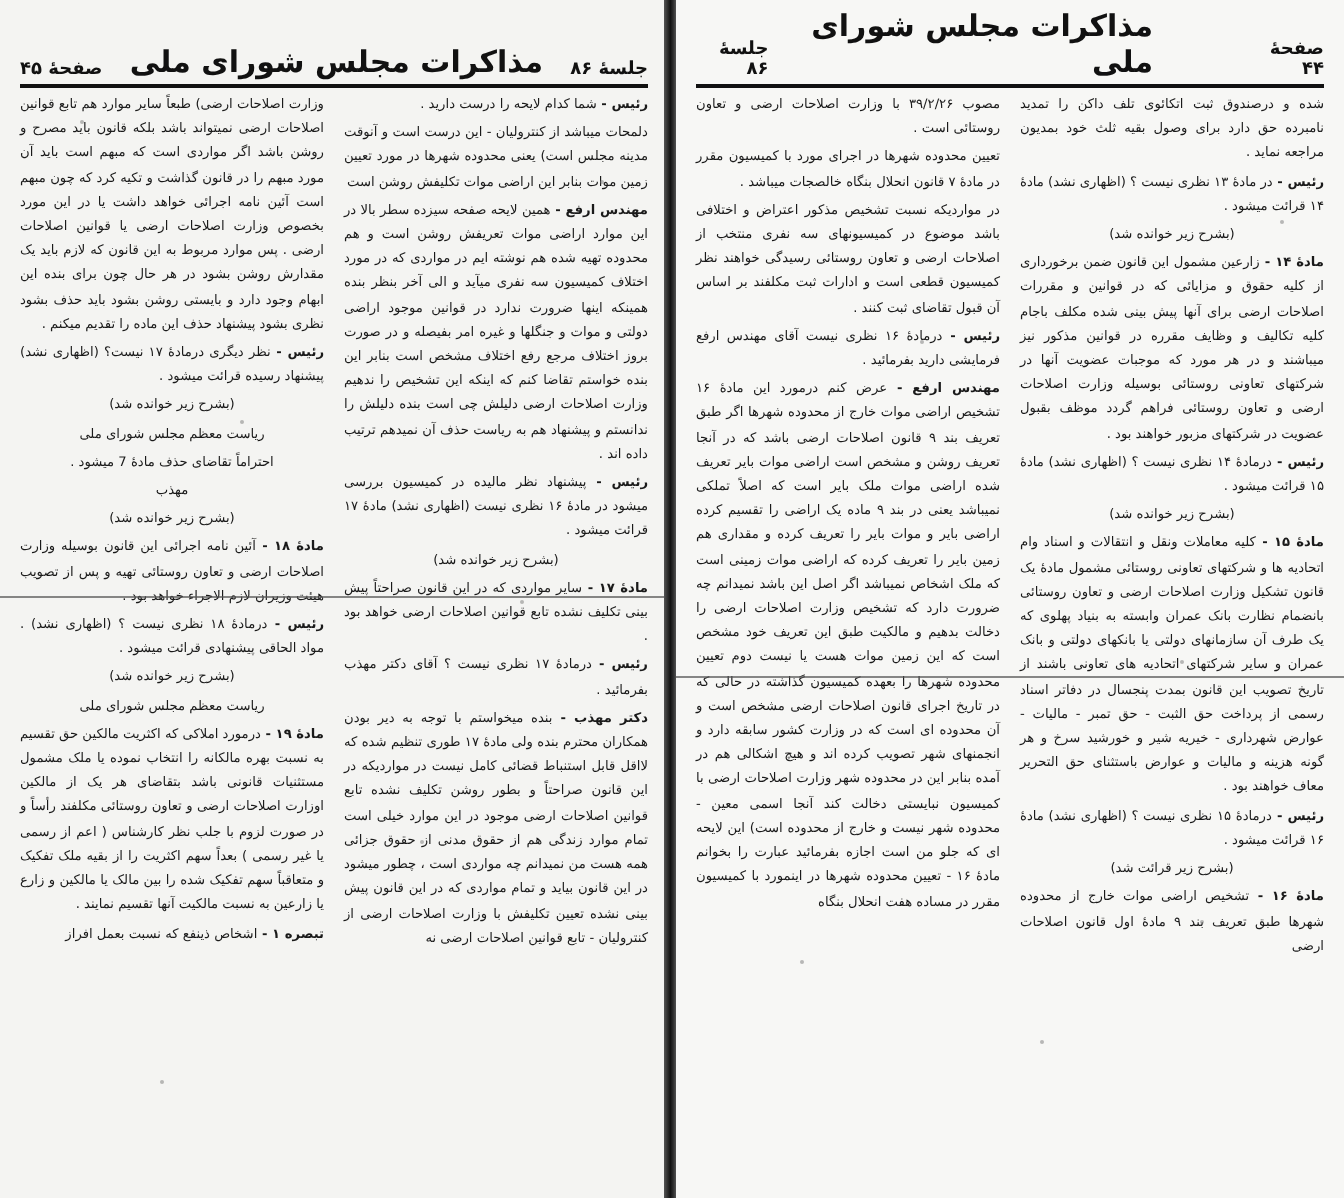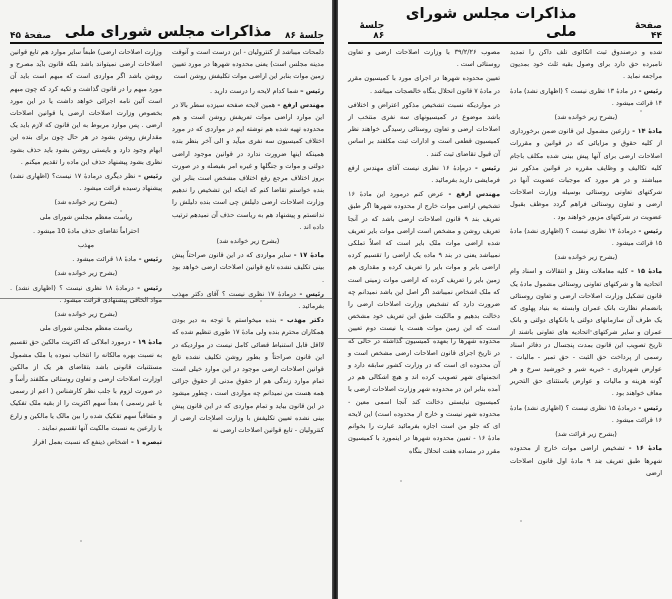--- a/index.html
+++ b/index.html
@@ -28,37 +28,38 @@
   <div class="topband"></div>
 
   <div class="page left">
     <div class="header" style="direction:ltr;">
       <span style="direction:rtl;">صفحهٔ ۴۵</span>
       <span class="center" style="direction:rtl;">مذاکرات مجلس شورای ملی</span>
       <span style="direction:rtl;">جلسهٔ ۸۶</span>
     </div>
     <div class="cols">
       <div class="col" id="lp-rc">
+          <p><span class="speaker">رئیس - </span><span>شما کدام لایحه را درست دارید .</span></p>
           <p>دلمحات میباشد از کنترولیان - این درست است و آنوقت مدینه مجلس است) یعنی محدوده شهرها در مورد تعیین زمین موات بنابر این اراضی موات تکلیفش روشن است</p>
-          <p><span class="speaker">رئیس - </span><span>شما کدام لایحه را درست دارید .</span></p>
           <p><span class="speaker">مهندس ارفع - </span><span>همین لایحه صفحه سیزده سطر بالا در این موارد اراضی موات تعریفش روشن است و هم محدوده تهیه شده هم نوشته ایم در مواردی که در مورد اختلاف کمیسیون سه نفری میآید و الی آخر بنظر بنده همینکه اینها ضرورت ندارد در قوانین موجود اراضی دولتی و موات و جنگلها و غیره امر بفیصله و در صورت بروز اختلاف مرجع رفع اختلاف مشخص است بنابر این بنده خواستم تقاضا کنم که اینکه این تشخیص را ندهیم وزارت اصلاحات ارضی دلیلش چی است بنده دلیلش را ندانستم و پیشنهاد هم به ریاست حذف آن نمیدهم ترتیب داده اند .</span></p>
+          <p><span class="speaker">رئیس - </span><span>پیشنهاد نظر مالیده در کمیسیون بررسی میشود در مادهٔ ۱۶ نظری نیست (اظهاری نشد) مادهٔ ۱۷ قرائت میشود .</span></p>
           <p class="center-line">(بشرح زیر خوانده شد)</p>
           <p><span class="article">مادهٔ ۱۷ - </span><span>سایر مواردی که در این قانون صراحتاً پیش بینی تکلیف نشده تابع قوانین اصلاحات ارضی خواهد بود .</span></p>
           <p><span class="speaker">رئیس - </span><span>درمادهٔ ۱۷ نظری نیست ؟ آقای دکتر مهذب بفرمائید .</span></p>
           <p><span class="speaker">دکتر مهذب - </span><span>بنده میخواستم با توجه به دیر بودن همکاران محترم بنده ولی مادهٔ ۱۷ طوری تنظیم شده که لااقل قابل استنباط قضائی کامل نیست در مواردیکه در این قانون صراحتاً و بطور روشن تکلیف نشده تابع قوانین اصلاحات ارضی موجود در این موارد خیلی است تمام موارد زندگی هم از حقوق مدنی از حقوق جزائی همه هست من نمیدانم چه مواردی است ، چطور میشود در این قانون بیاید و تمام مواردی که در این قانون پیش بینی نشده تعیین تکلیفش با وزارت اصلاحات ارضی از کنترولیان - تابع قوانین اصلاحات ارضی نه</span></p>
         </div>
       <div class="col" id="lp-lc">
           <p>وزارت اصلاحات ارضی) طبعاً سایر موارد هم تابع قوانین اصلاحات ارضی نمیتواند باشد بلکه قانون باید مصرح و روشن باشد اگر مواردی است که مبهم است باید آن مورد مبهم را در قانون گذاشت و تکیه کرد که چون مبهم است آئین نامه اجرائی خواهد داشت یا در این مورد بخصوص وزارت اصلاحات ارضی یا قوانین اصلاحات ارضی . پس موارد مربوط به این قانون که لازم باید یک مقدارش روشن بشود در هر حال چون برای بنده این ابهام وجود دارد و بایستی روشن بشود باید حذف بشود نظری بشود پیشنهاد حذف این ماده را تقدیم میکنم .</p>
           <p><span class="speaker">رئیس - </span><span>نظر دیگری درمادهٔ ۱۷ نیست؟ (اظهاری نشد) پیشنهاد رسیده قرائت میشود .</span></p>
           <p class="center-line">(بشرح زیر خوانده شد)</p>
           <p class="center-line">ریاست معظم مجلس شورای ملی</p>
-          <p class="center-line">احتراماً تقاضای حذف مادهٔ 10 میشود .</p>
+          <p class="center-line">احتراماً تقاضای حذف مادهٔ 7 میشود .</p>
           <p class="center-line">مهذب</p>
-          <p><span class="speaker">رئیس - </span><span>مادهٔ ۱۸ قرائت میشود .</span></p>
           <p class="center-line">(بشرح زیر خوانده شد)</p>
+          <p><span class="article">مادهٔ ۱۸ - </span><span>آئین نامه اجرائی این قانون بوسیله وزارت اصلاحات ارضی و تعاون روستائی تهیه و پس از تصویب هیئت وزیران لازم الاجراء خواهد بود .</span></p>
           <p><span class="speaker">رئیس - </span><span>درمادهٔ ۱۸ نظری نیست ؟ (اظهاری نشد) . مواد الحاقی پیشنهادی قرائت میشود .</span></p>
           <p class="center-line">(بشرح زیر خوانده شد)</p>
           <p class="center-line">ریاست معظم مجلس شورای ملی</p>
           <p><span class="article">مادهٔ ۱۹ - </span><span>درمورد املاکی که اکثریت مالکین حق تقسیم به نسبت بهره مالکانه را انتخاب نموده یا ملک مشمول مستثنیات قانونی باشد بتقاضای هر یک از مالکین اوزارت اصلاحات ارضی و تعاون روستائی مکلفند رأساً و در صورت لزوم با جلب نظر کارشناس ( اعم از رسمی یا غیر رسمی ) بعداً سهم اکثریت را از بقیه ملک تفکیک و متعاقباً سهم تفکیک شده را بین مالک یا مالکین و زارع یا زارعین به نسبت مالکیت آنها تقسیم نمایند .</span></p>
           <p><span class="article">تبصره ۱ - </span><span>اشخاص ذینفع که نسبت بعمل افراز</span></p>
         </div>
     </div>
     <div class="hline" style="top:298px;"></div>
   </div>
 

